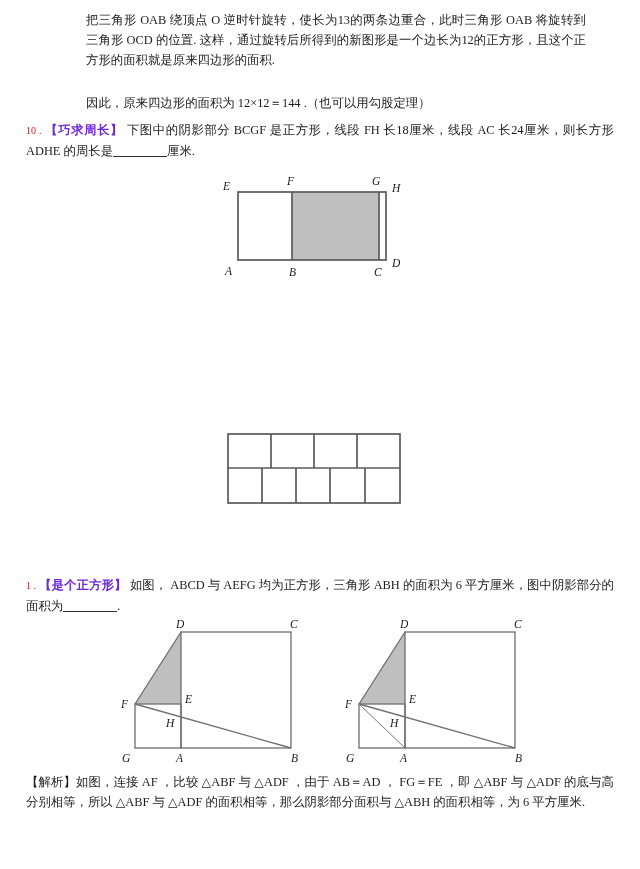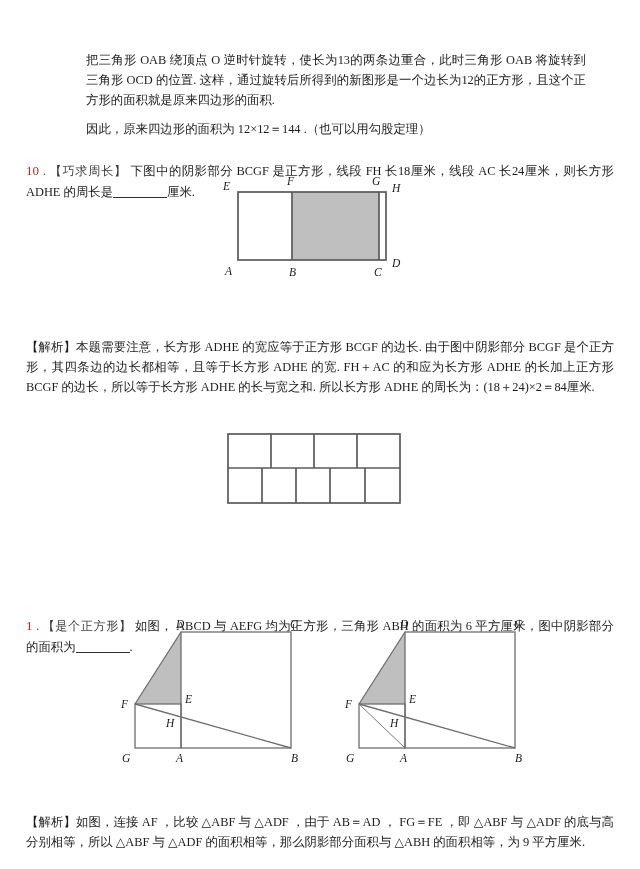--- a/index.html
+++ b/index.html
@@ -21,39 +21,38 @@
     position: relative;
     box-sizing: border-box;
     padding: 0;
   }
   
   .para {
     font-size: 12.4px;
     line-height: 1.62;
     text-align: justify;
     color: #1c1c1c;
-    margin-top: 40px;
   }
   .intro-block {
     position: absolute;
     left: 86px;
     top: 10px;
     width: 500px;
   }
-  .intro-block .para + .para { margin-top: 9px; }
+  .intro-block .para + .para { margin-top: 23px; }
 
   .prob-block { position: absolute; }
   .num {
     color: #b8252f;
     font-family: "Liberation Serif", serif;
-    font-size: 13px;
+    font-size: 10px;
   }
   .tag {
-    color: #404040;
-    font-weight: normal;
+    color: #6d28d9;
+    font-weight: bold;
     font-family: "Liberation Sans", sans-serif;
     font-size: 12.2px;
     letter-spacing: .3px;
   }
   .blank {
     display: inline-block;
     border-bottom: 1px solid #303030;
     width: 54px;
     height: 12px;
     vertical-align: -2px;
@@ -107,25 +106,20 @@
       <text class="lbl" x="87" y="13">F</text>
       <text class="lbl" x="172" y="13">G</text>
       <text class="lbl" x="192" y="20">H</text>
       <text class="lbl" x="25" y="103">A</text>
       <text class="lbl" x="89" y="104">B</text>
       <text class="lbl" x="174" y="104">C</text>
       <text class="lbl" x="192" y="95">D</text>
     </svg>
   </div>
 
-  <div class="prob-block" style="left:26px; top:297px; width:588px;">
-    <div class="para sol">
-      <span class="sol-lead">【解析】</span><span>本题需要注意，长方形 ADHE 的宽应等于正方形 BCGF 的边长. 由于图中阴影部分 BCGF 是个正方形，其四条边的边长都相等，且等于长方形 ADHE 的宽. FH＋AC 的和应为长方形 ADHE 的长加上正方形 BCGF 的边长，所以等于长方形 ADHE 的长与宽之和. 所以长方形 ADHE 的周长为：(18＋24)×2＝84厘米.</span>
-    </div>
-  </div>
 
 
   <div class="figwrap" style="left:200px; top:428px;">
     <svg width="240" height="80" viewBox="0 0 240 80">
 
       <rect class="stroke-main" x="28" y="6" width="172" height="69"></rect>
 
       <line class="stroke-main" x1="28" y1="40" x2="200" y2="40"></line>
 
       <line class="stroke-main" x1="71" y1="6" x2="71" y2="40"></line>
@@ -187,18 +181,18 @@
       <text class="lbl" x="81" y="85">E</text>
       <text class="lbl" x="62" y="109">H</text>
       <text class="lbl" x="18" y="144">G</text>
       <text class="lbl" x="72" y="144">A</text>
       <text class="lbl" x="187" y="144">B</text>
     </svg>
   </div>
 
   <div class="prob-block" style="left:26px; top:772px; width:588px;">
     <div class="para sol">
-      <span class="sol-lead">【解析】</span><span>如图，连接 AF ，比较 △ABF 与 △ADF ，由于 AB＝AD ， FG＝FE ，即 △ABF 与 △ADF 的底与高分别相等，所以 △ABF 与 △ADF 的面积相等，那么阴影部分面积与 △ABH 的面积相等，为 9 平方厘米.</span>
+      <span class="sol-lead">【解析】</span><span>如图，连接 AF ，比较 △ABF 与 △ADF ，由于 AB＝AD ， FG＝FE ，即 △ABF 与 △ADF 的底与高分别相等，所以 △ABF 与 △ADF 的面积相等，那么阴影部分面积与 △ABH 的面积相等，为 6 平方厘米.</span>
     </div>
   </div>
 
 
 </div>
 
 </body></html>

